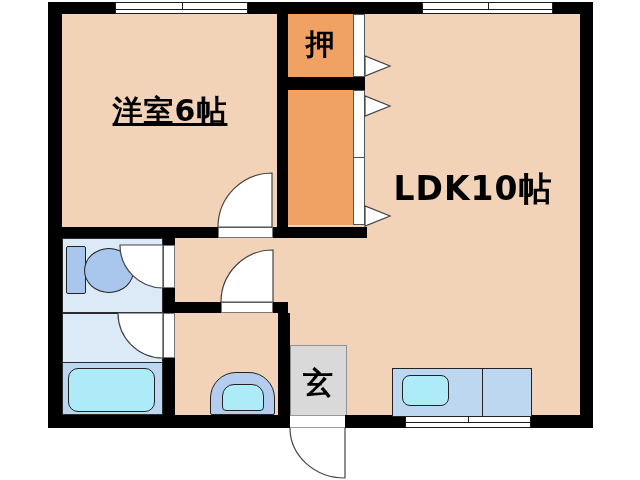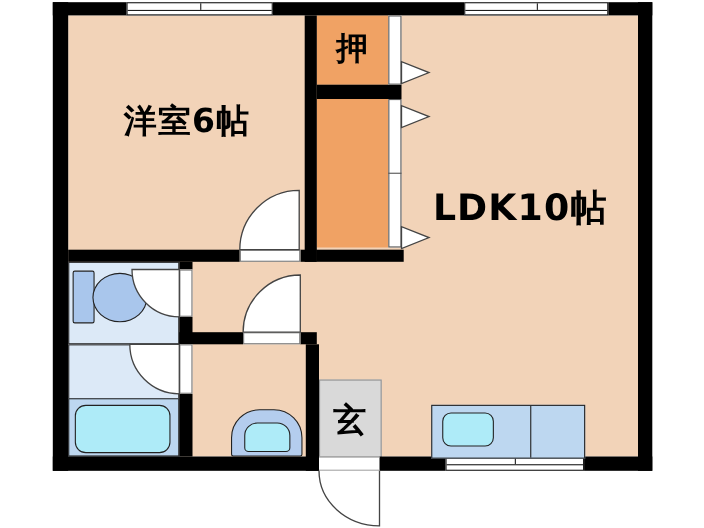--- a/index.html
+++ b/index.html
@@ -103,18 +103,18 @@
   <svg style="left:364px;top:55px;" width="28" height="22">
     <polygon points="1,1 1,21 26,11" fill="#fff" stroke="#444" stroke-width="1.2"></polygon>
   </svg>
   <svg style="left:364px;top:95px;" width="28" height="22">
     <polygon points="1,1 1,21 26,11" fill="#fff" stroke="#444" stroke-width="1.2"></polygon>
   </svg>
   <svg style="left:364px;top:205px;" width="28" height="22">
     <polygon points="1,1 1,21 26,11" fill="#fff" stroke="#444" stroke-width="1.2"></polygon>
   </svg>
 
-  <div class="abs label" style="left:60px;top:94px;width:220px;font-size:30px;">洋室6帖</div>
+  <div class="abs label" style="left:60px;top:94px;width:220px;font-size:30px;text-decoration:underline;">洋室6帖</div>
   <div class="abs label" style="left:362px;top:170px;width:222px;font-size:33px;">LDK10帖</div>
   <div class="abs label" style="left:288px;top:28px;width:65px;font-size:29px;">押</div>
   <div class="abs label" style="left:290px;top:366px;width:57px;font-size:30px;">玄</div>
 
 </div>
 
 </body></html>

